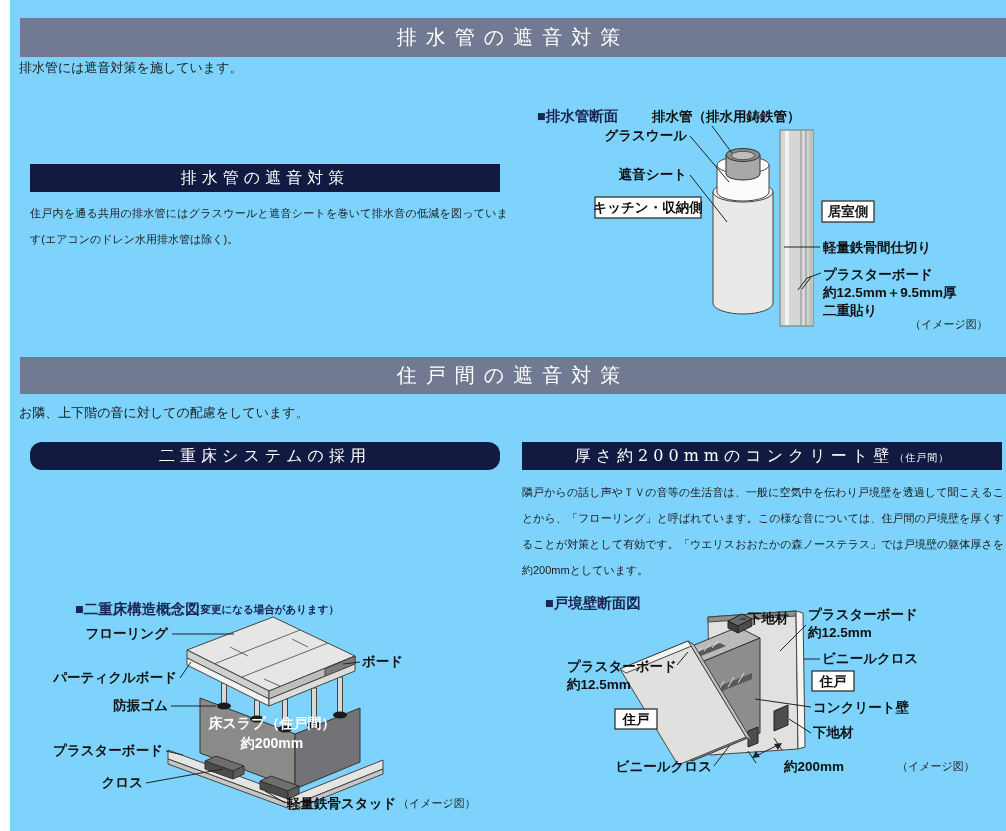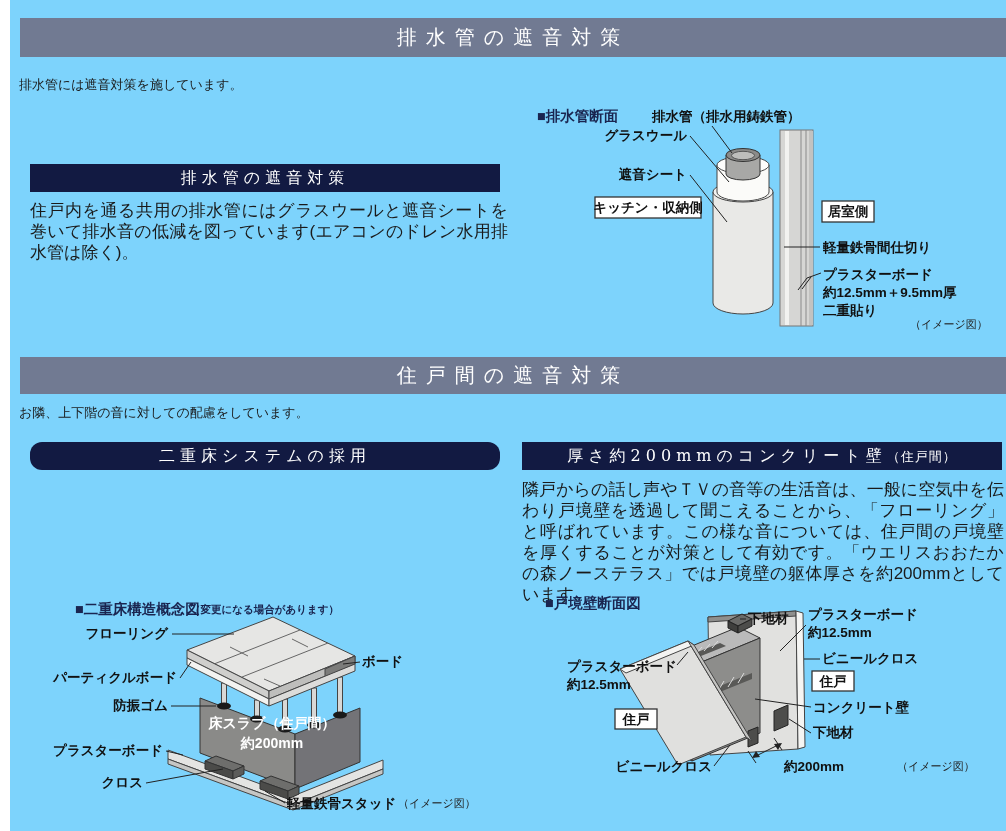--- a/index.html
+++ b/index.html
@@ -6,32 +6,32 @@
   .page { position:relative; width:1006px; height:831px; background:#7dd3fc;
           font-family:"Liberation Sans", sans-serif; overflow:hidden;margin-left:10px; }
 
   .banner { position:absolute; left:10px; width:986px; background:#717a92; color:#ffffff;
             font-family:"DejaVu Serif", serif; text-align:center; letter-spacing:9px;
             font-size:20px; }
   .banner1 { top:18px; height:39px; line-height:39px; }
   .banner2 { top:357px; height:37px; line-height:37px; }
 
   .intro { position:absolute; font-size:13px; color:#1a1a1a; }
-  .intro1 { left:9px; top:76px; }
+  .intro1 { left:9px; top:59px; }
   .intro2 { left:9px; top:404px; }
 
   .subheader { position:absolute; background:#121a42; color:#ffffff;
                font-family:"DejaVu Serif", serif; text-align:center; font-size:16px;
                letter-spacing:5px; height:28px; line-height:28px; }
   .sh1  { left:20px; top:164px; width:470px; }
   .sh2l { left:20px; top:442px; width:470px;border-radius:12px; }
   .sh2r { left:512px; top:442px; width:480px; }
-  .sh2r .small { font-size:13px; letter-spacing:1px; }
-
-  .body-text { position:absolute; font-size:17px; line-height:21px; color:#1a1a1a;
+  .sh2r .small { font-size:10px; letter-spacing:1px; }
+
+  .body-text { position:absolute; font-size:11px; line-height:26px; color:#1a1a1a;
                text-align:justify; }
   .bt1  { left:20px; top:200px; width:478px; }
   .bt2l { left:20px; top:479px; width:480px; }
   .bt2r { left:512px; top:479px; width:482px; }
 
   svg { position:absolute; }
   .svg1 { left:520px; top:100px; }
   .svg2 { left:30px;  top:598px; }
   .svg3 { left:530px; top:595px; }
 

